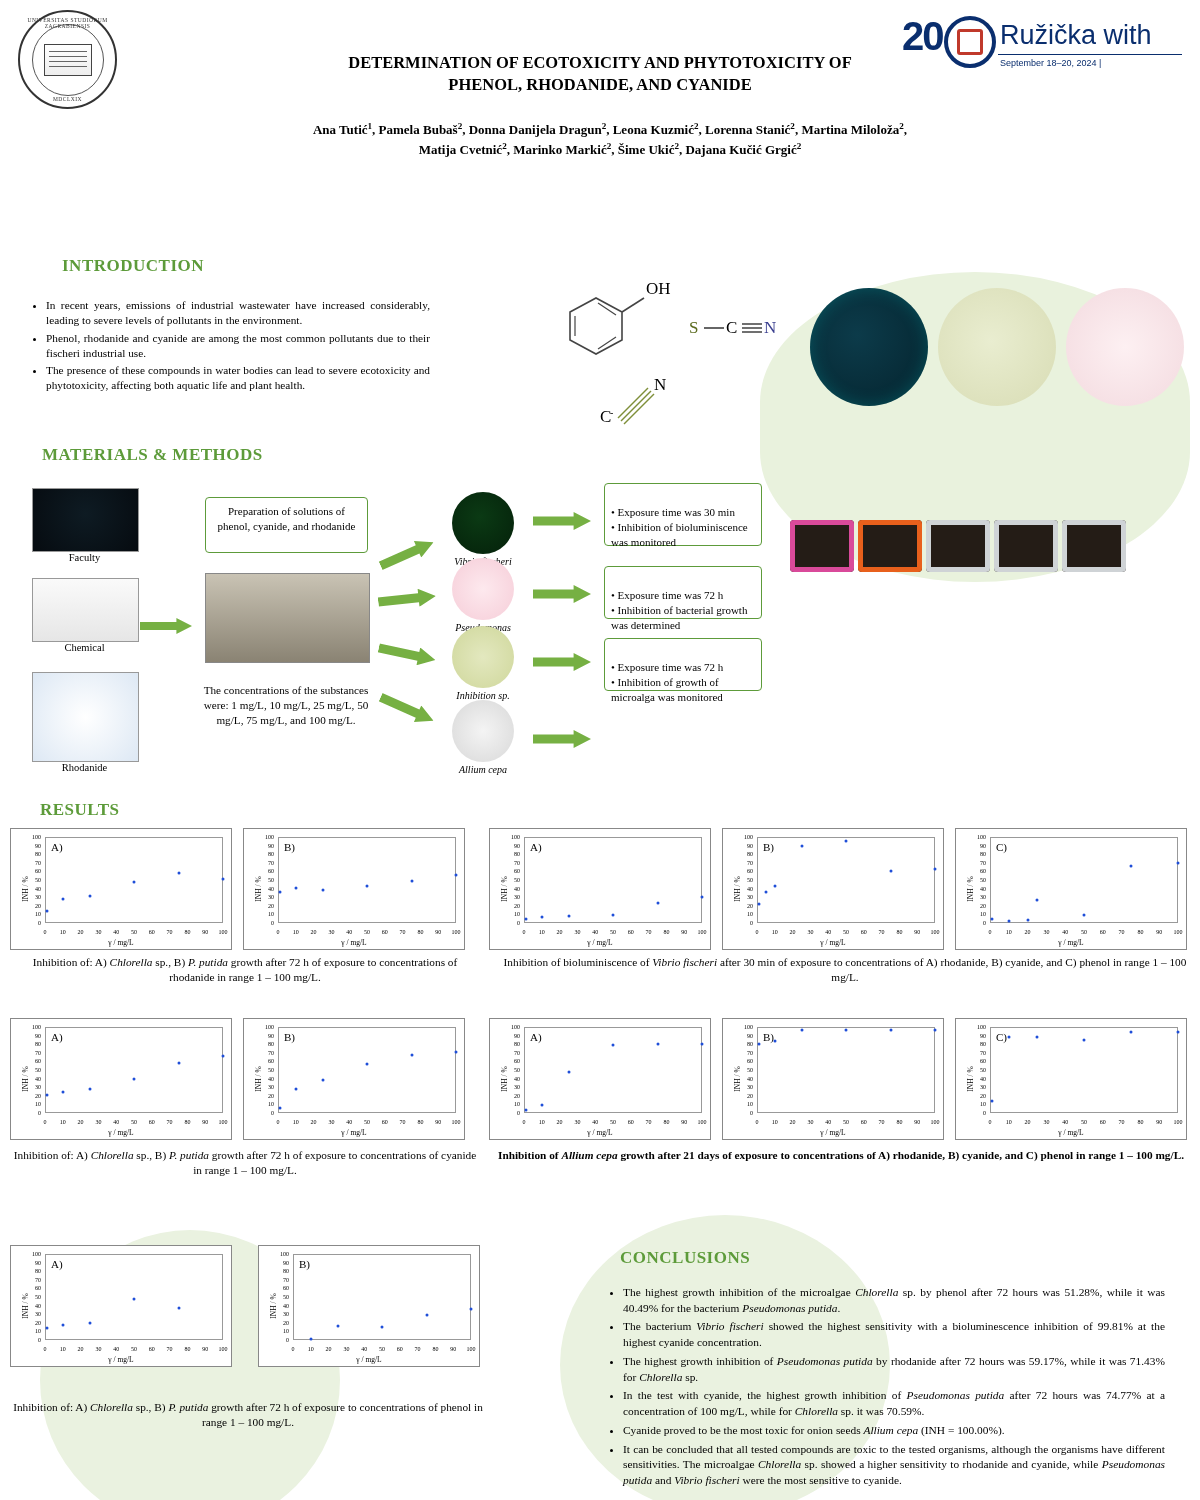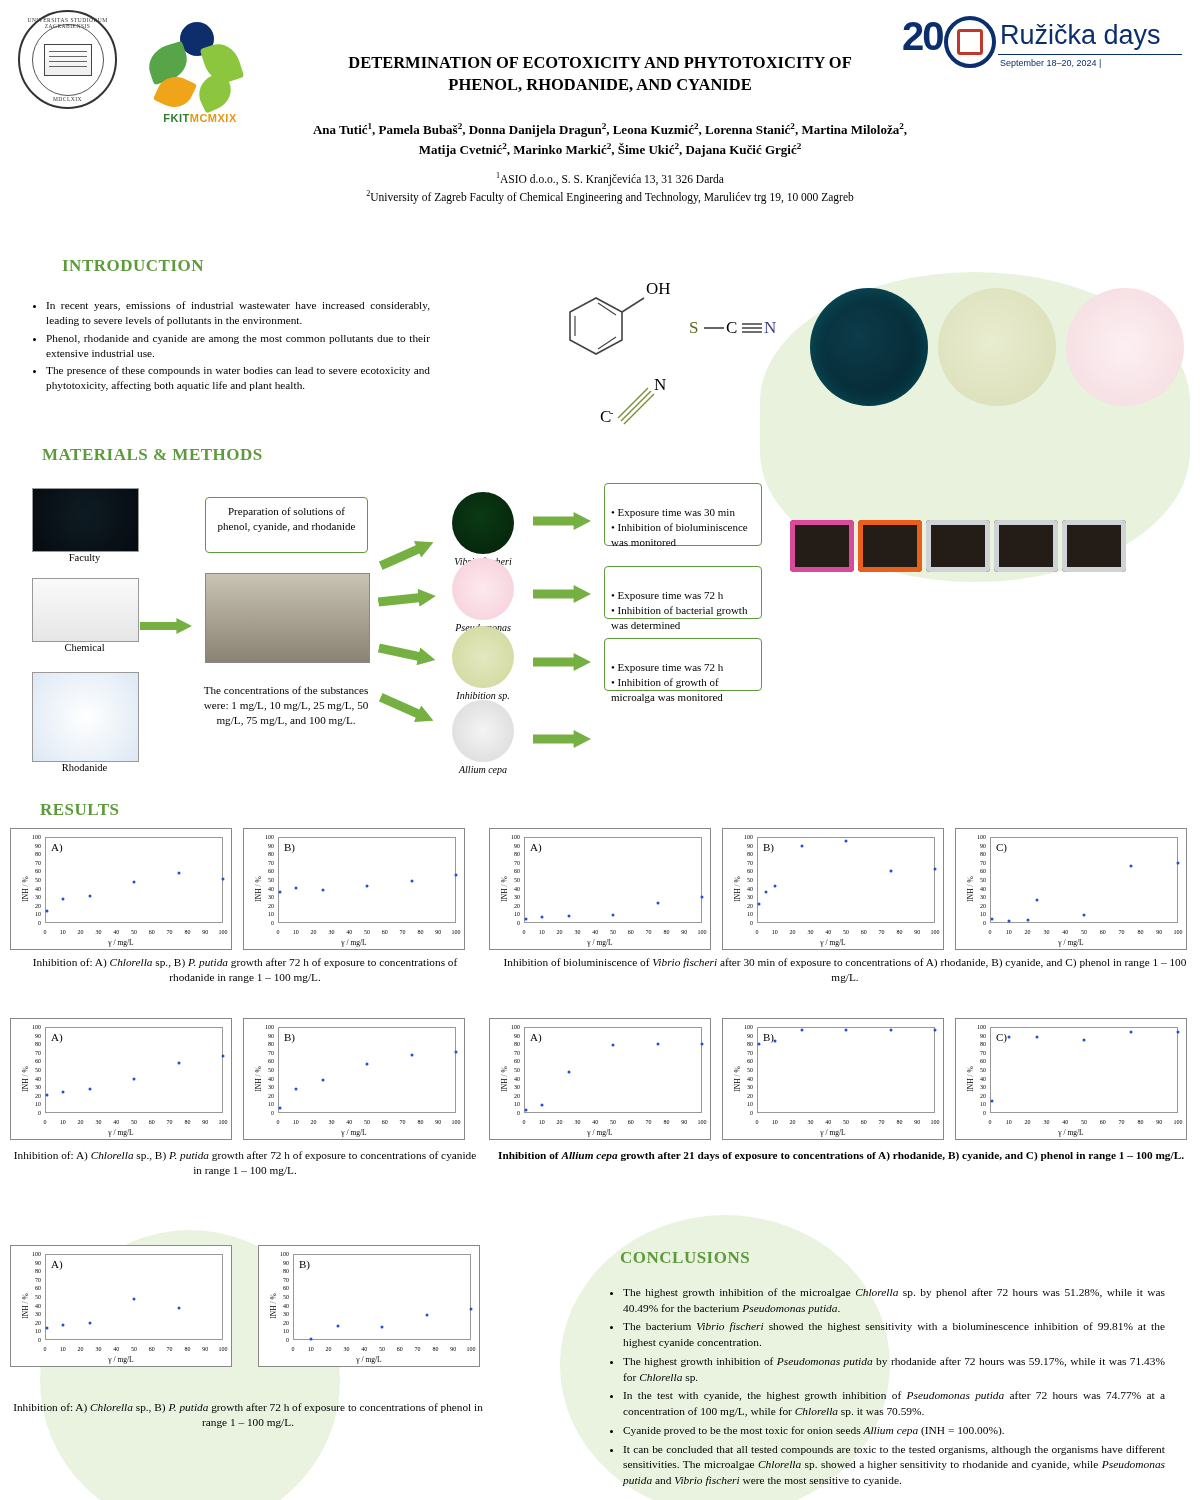--- a/index.html
+++ b/index.html
@@ -139,59 +139,45 @@
   <div class="header">
 
     <div class="uni-seal">
       <div class="seal-text-top">UNIVERSITAS STUDIORUM ZAGRABIENSIS</div>
       <div class="inner">
         <div class="seal-bldg"></div>
       </div>
       <div class="seal-text-bottom">MDCLXIX</div>
     </div>
 
-    <div class="fkit-logo">
-      <div class="fkit-petal" style="left:40px;top:2px;width:34px;height:34px;background:#0d2d6b;border-radius:50%;"></div>
-      <div class="fkit-petal" style="left:8px;top:26px;width:40px;height:34px;background:#57a548;transform:rotate(-18deg);"></div>
-      <div class="fkit-petal" style="left:62px;top:26px;width:40px;height:34px;background:#8cc63f;transform:rotate(72deg);"></div>
-      <div class="fkit-petal" style="left:18px;top:56px;width:34px;height:32px;background:#f0a41a;transform:rotate(25deg);"></div>
-      <div class="fkit-petal" style="left:58px;top:56px;width:34px;height:32px;background:#8cc63f;transform:rotate(-25deg);"></div>
-      <div class="fkit-label">
-        <span class="g">FKIT</span><span class="o">MCMXIX</span>
-      </div>
-    </div>
 
     <div class="ruzicka">
       <div class="ruz-20">20</div>
       <div class="ruz-circle">
           <div class="ruz-sq"></div>
         </div>
-      <div class="ruz-name">Ružička days</div>
+      <div class="ruz-name">Ružička with</div>
       <div class="ruz-rule"></div>
       <div class="ruz-date">September 18–20, 2024 |</div>
     </div>
 
     <div class="title">DETERMINATION OF ECOTOXICITY AND PHYTOTOXICITY OF<br>PHENOL, RHODANIDE, AND CYANIDE</div>
 
     <div class="authors">
       Ana Tutić<sup>1</sup>, Pamela Bubaš<sup>2</sup>, Donna Danijela Dragun<sup>2</sup>, Leona Kuzmić<sup>2</sup>, Lorenna Stanić<sup>2</sup>, Martina Miloloža<sup>2</sup>,<br>
       Matija Cvetnić<sup>2</sup>, Marinko Markić<sup>2</sup>, Šime Ukić<sup>2</sup>, Dajana Kučić Grgić<sup>2</sup>
     </div>
 
-    <div class="affil">
-      <sup>1</sup>ASIO d.o.o., S. S. Kranjčevića 13, 31 326 Darda<br>
-      <sup>2</sup>University of Zagreb Faculty of Chemical Engineering and Technology, Marulićev trg 19, 10 000 Zagreb
-    </div>
   </div>
 
   <div class="sec-head intro-head">INTRODUCTION</div>
   <div class="intro-list">
     <ul class="bullets">
       <li>In recent years, emissions of industrial wastewater have increased considerably, leading to severe levels of pollutants in the environment.</li>
-      <li>Phenol, rhodanide and cyanide are among the most common pollutants due to their extensive industrial use.</li>
+      <li>Phenol, rhodanide and cyanide are among the most common pollutants due to their fischeri industrial use.</li>
       <li>The presence of these compounds in water bodies can lead to severe ecotoxicity and phytotoxicity, affecting both aquatic life and plant health.</li>
     </ul>
   </div>
 
   <div class="mol">
     <svg width="260" height="190" viewBox="0 0 260 190">
 
       <polygon points="30,40 56,26 82,40 82,68 56,82 30,68" fill="none" stroke="#444" stroke-width="1.6"></polygon>
       <line x1="35" y1="44" x2="35" y2="64" stroke="#444" stroke-width="1.2"></line>
       <line x1="58" y1="31" x2="76" y2="43" stroke="#444" stroke-width="1.2"></line>

